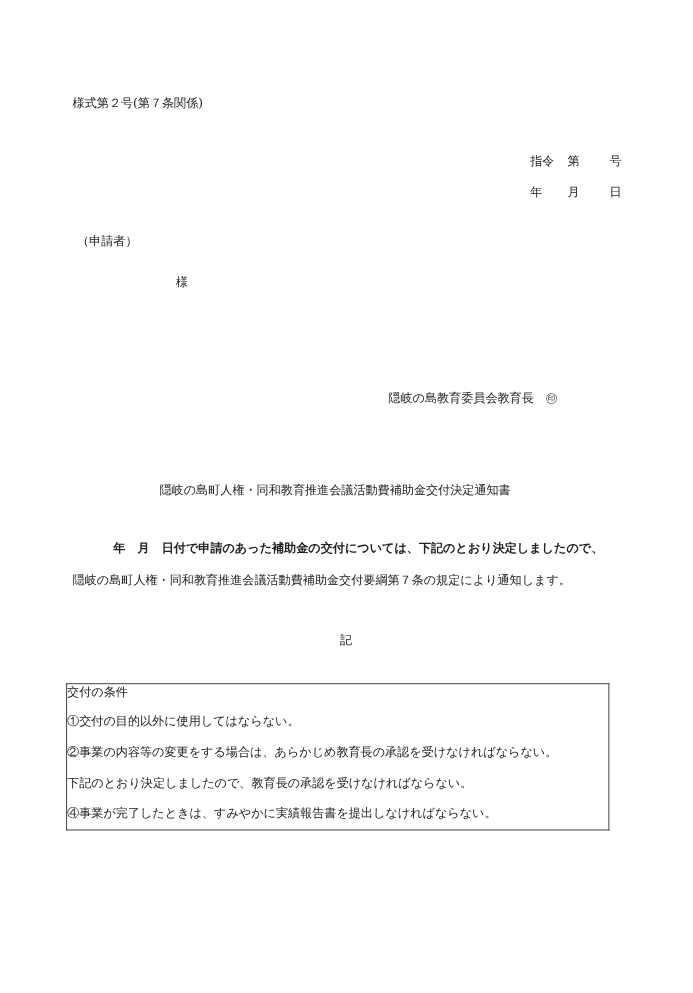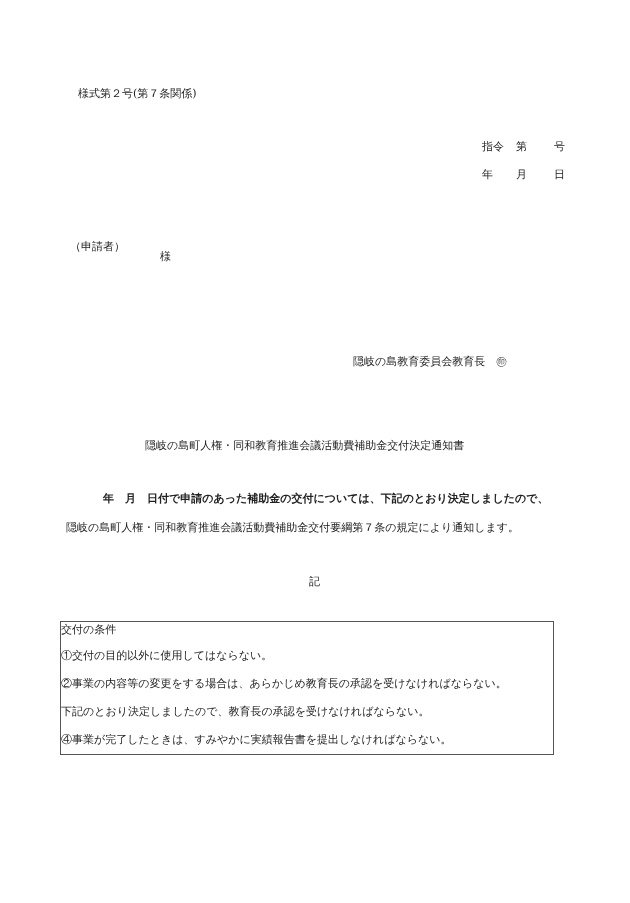--- a/index.html
+++ b/index.html
@@ -6,25 +6,25 @@
     body {
       width: 630px; height: 903px;
       background: #ffffff;
       position: relative;
       font-family: "DejaVu Serif", "Liberation Serif", serif;
       color: #222222;
       font-size: 11px;
       overflow: hidden;
     }
     .abs { position: absolute; white-space: nowrap; }
-    .form-no { left: 78px; top: 86px; }
+    .form-no { left: 66px; top: 86px; }
     .ref-row { left: 482px; top: 139px; }
     .date-row { left: 482px; top: 167px; }
     .ref-row span, .date-row span { position: absolute; top: 0; }
-    .applicant { left: 70px; top: 239px; }
+    .applicant { left: 70px; top: 212px; }
     .sama { left: 160px; top: 249px; }
     .issuer { left: 353px; top: 354px; }
     .seal { left: 496px; top: 354px; }
     .title { left: 145px; top: 438px; text-align: center; }
     .body1 { left: 103px; top: 491px; font-weight: bold; }
     .body2 { left: 66px; top: 520px; }
     .ki { left: 309px; top: 574px; }
     table.decision {
       position: absolute;
       left: 60px; top: 621px;

